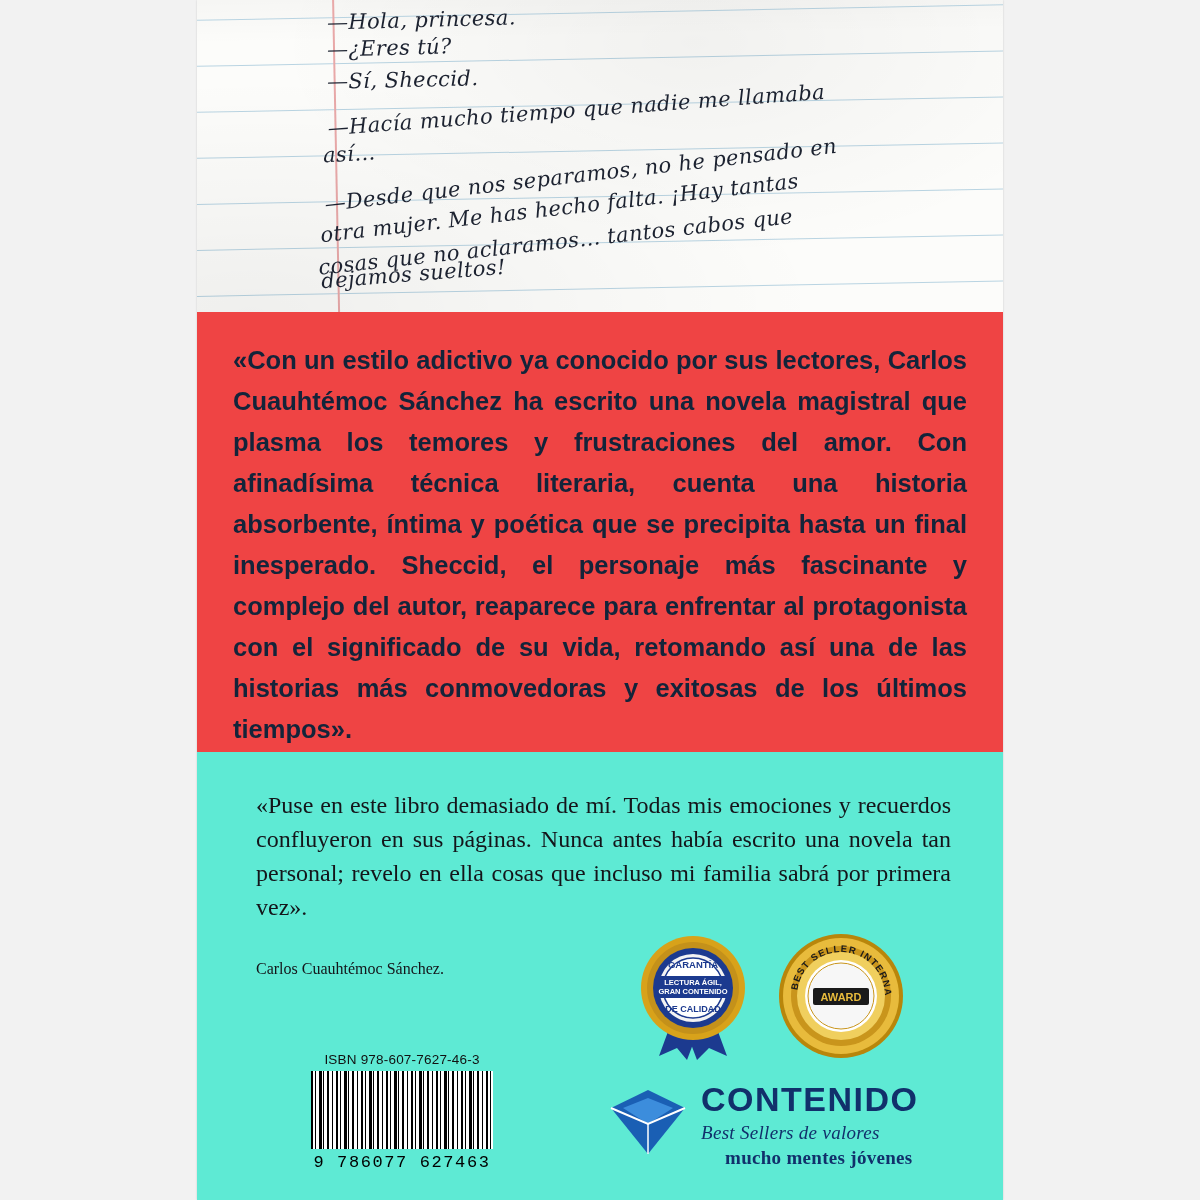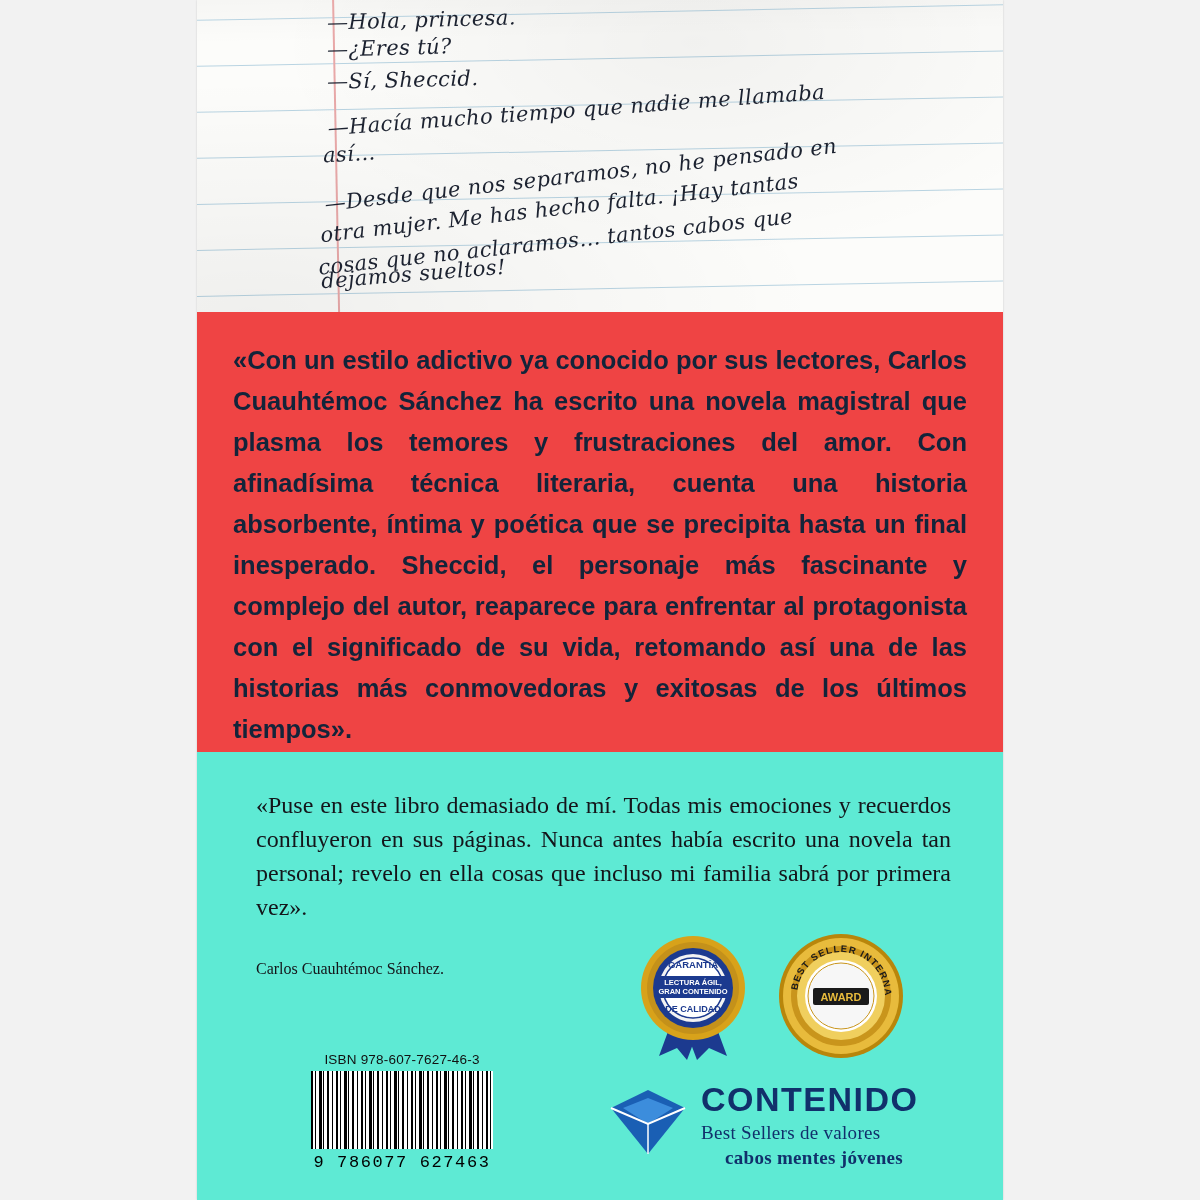--- a/index.html
+++ b/index.html
@@ -219,20 +219,21 @@
     font-weight: bold;
     font-size: 34px;
     letter-spacing: 1.5px;
     color: #11306b;
   }
   .pub-tag1 {
     position: absolute;
     left: 104px;
     top: 42px;
     font-family: "Liberation Serif", serif;
+    font-style: italic;
     font-size: 19px;
     color: #11306b;
     letter-spacing: 0.3px;
   }
   .pub-tag2 {
     position: absolute;
     left: 128px;
     top: 67px;
     font-family: "Liberation Serif", serif;
     font-weight: bold;
@@ -326,17 +327,17 @@
 
     <div class="publisher">
       <svg class="pub-diamond" viewBox="0 0 86 72">
         <path d="M6 24 L43 6 L80 24 L43 70 Z" fill="#1a5fb4"></path>
         <path d="M18 24 L43 14 L68 24 L43 40 Z" fill="#3c8ddc"></path>
         <path d="M6 24 L43 40 L80 24" fill="none" stroke="#ffffff" stroke-width="2"></path>
         <path d="M43 40 L43 70" stroke="#ffffff" stroke-width="1.5"></path>
       </svg>
       <div class="pub-name">CONTENIDO</div>
       <div class="pub-tag1">Best Sellers de valores</div>
-      <div class="pub-tag2">cabos mentes jóvenes</div>
+      <div class="pub-tag2">mucho mentes jóvenes</div>
     </div>
 
   </div>
 </div>
 
 </body></html>

